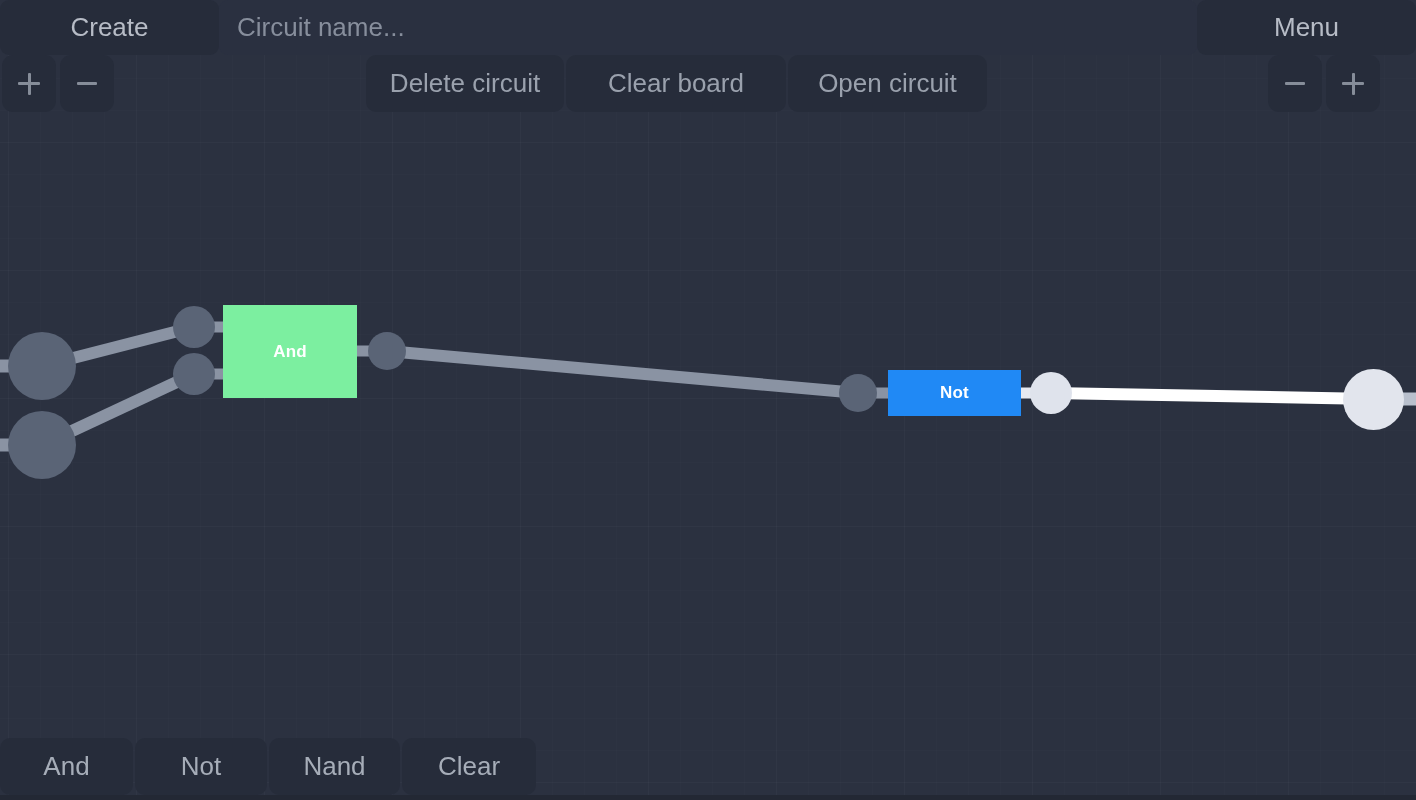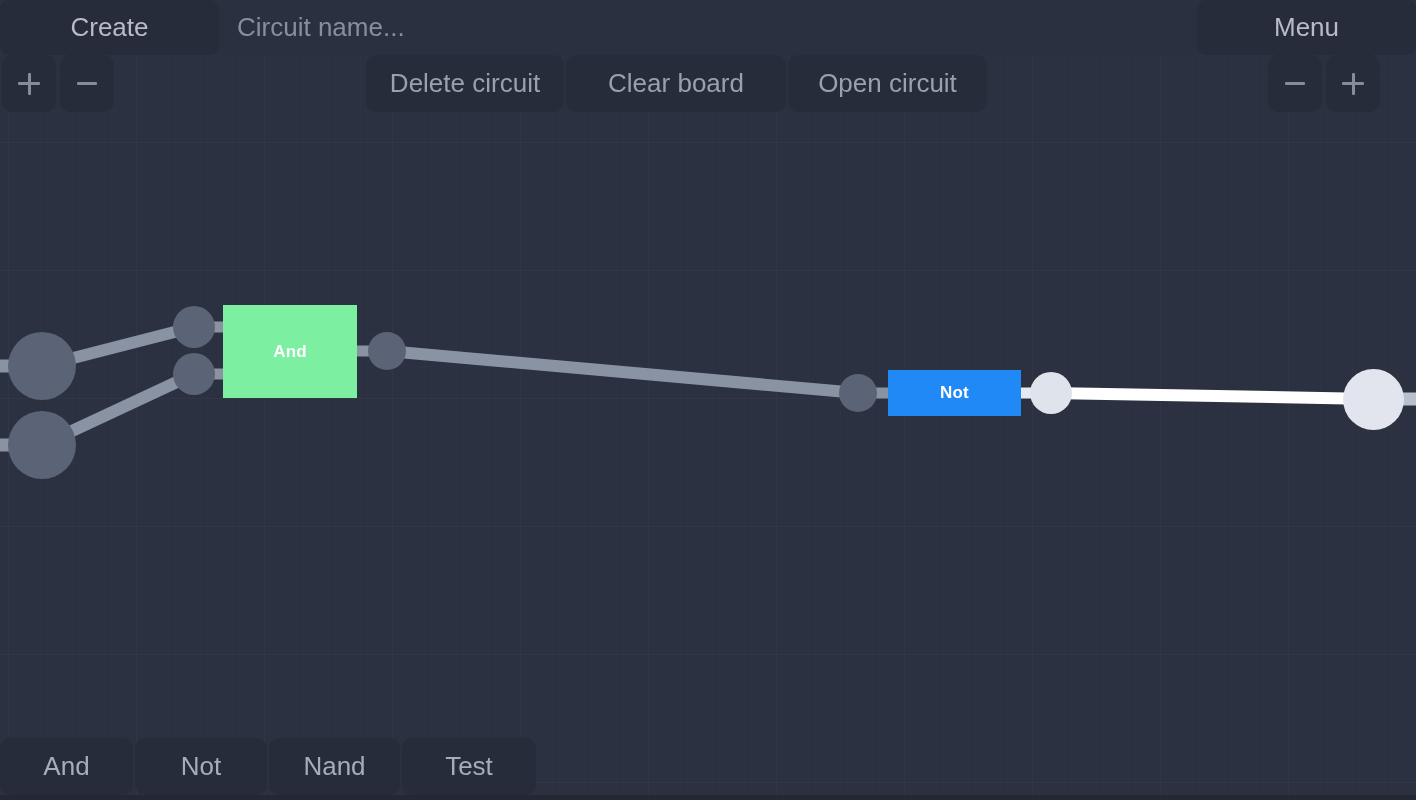--- a/index.html
+++ b/index.html
@@ -254,16 +254,16 @@
     <div class="zoom-btn" style="margin-left:4px;">
       <span class="glyph-plus"></span>
     </div>
   </div>
 
   <div id="bottom-strip-bg"></div>
   <div id="bottom-toolbar">
     <div class="palette-btn" style="width:133px; margin-left:0px;">And</div>
     <div class="palette-btn" style="width:132px; margin-left:2px;">Not</div>
     <div class="palette-btn" style="width:131px; margin-left:2px;text-align:center;">Nand</div>
-    <div class="palette-btn" style="width:134px; margin-left:2px;">Test</div>
+    <div class="palette-btn" style="width:134px; margin-left:2px;">Clear</div>
   </div>
 
 </div>
 
 </body></html>

